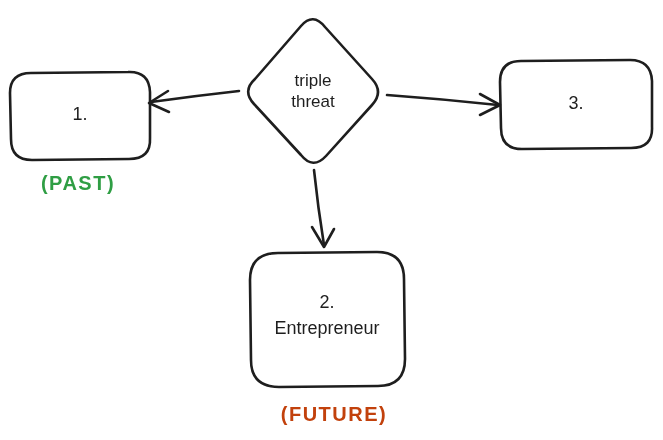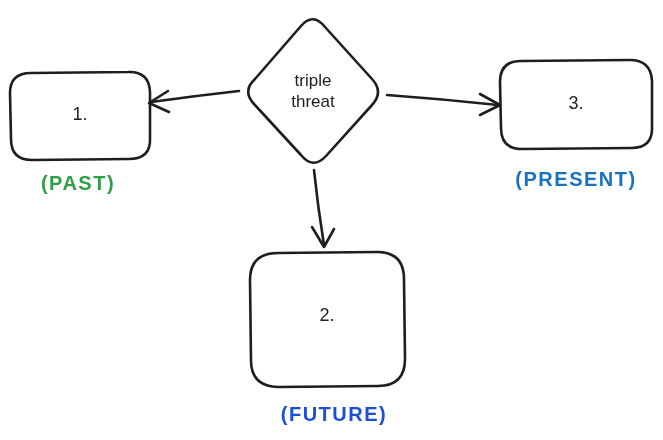--- a/index.html
+++ b/index.html
@@ -22,21 +22,21 @@
   }
   .diamond-label { font-size: 17px; line-height: 21px; }
   .node-label   { font-size: 18px; line-height: 26px; }
   .tag {
     font-size: 20px;
     font-weight: 600;
     letter-spacing: 1.5px;
   }
   .tag-past    { color: #2f9e44; }
   .tag-present { color: #1971c2; }
-  .tag-future  { color: #1d4ed8; }
+  .tag-future  { color: #c2410c; }
 </style>
 </head>
 <body>
 
 <div class="canvas">
 
   <svg width="663" height="440" viewBox="0 0 663 440" fill="none" stroke="#1e1e1e" stroke-width="2.6" stroke-linecap="round" stroke-linejoin="round">
 
     <path d="M 301 26 Q 313 12 325 27 L 372 79 Q 384 92 372 105 L 326 156 Q 313 170 301 155 L 254 104 Q 242 91 255 79 Z"></path>
 
@@ -70,21 +70,21 @@
   <div class="label node-label" style="left:80px; top:114px;">
     <div>1.</div>
   </div>
 
   <div class="label node-label" style="left:576px; top:103px;">
     <div>3.</div>
   </div>
 
   <div class="label node-label" style="left:327px; top:315px;">
     <div>2.</div>
+    <div>Entrepreneur</div>
   </div>
 
   <div class="label tag tag-past" style="left:78px; top:183px;">(PAST)</div>
 
-  <div class="label tag tag-present" style="left:576px; top:179px;">(PRESENT)</div>
 
   <div class="label tag tag-future" style="left:334px; top:414px;">(FUTURE)</div>
 
 </div>
 
 </body></html>

